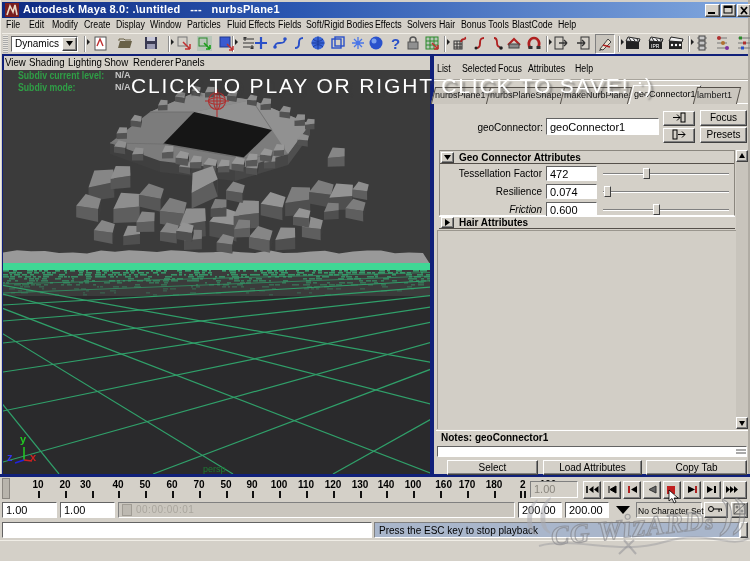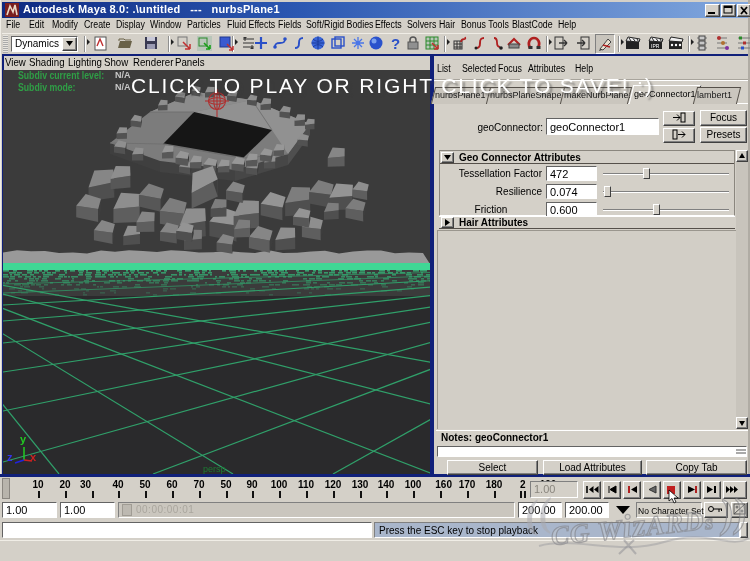--- a/index.html
+++ b/index.html
@@ -1044,21 +1044,21 @@
     </svg></div>
 <div class="abs" style="left:459px;top:152px;font-size:10px;font-weight:bold;">Geo Connector Attributes</div>
 <div class="abs" style="left:440px;top:168px;width:102px;text-align:right;font-size:10px;">Tessellation Factor</div>
 <div class="abs field" style="left:546px;top:166px;width:51px;height:15px;padding:1px 3px;">472</div>
 <div class="abs" style="left:603px;top:173px;width:126px;height:2px;border-top:1px solid #808080;border-bottom:1px solid #fff;"></div>
 <div class="abs raised" style="left:643px;top:168px;width:7px;height:11px;background:#d4d0c8;"></div>
 <div class="abs" style="left:440px;top:186px;width:102px;text-align:right;font-size:10px;">Resilience</div>
 <div class="abs field" style="left:546px;top:184px;width:51px;height:15px;padding:1px 3px;">0.074</div>
 <div class="abs" style="left:603px;top:191px;width:126px;height:2px;border-top:1px solid #808080;border-bottom:1px solid #fff;"></div>
 <div class="abs raised" style="left:604px;top:186px;width:7px;height:11px;background:#d4d0c8;"></div>
-<div class="abs" style="left:440px;top:204px;width:102px;text-align:center;font-size:10px;">Friction</div>
+<div class="abs" style="left:440px;top:204px;width:102px;text-align:right;font-size:10px;font-style:italic;">Friction</div>
 <div class="abs field" style="left:546px;top:202px;width:51px;height:15px;padding:1px 3px;">0.600</div>
 <div class="abs" style="left:603px;top:209px;width:126px;height:2px;border-top:1px solid #808080;border-bottom:1px solid #fff;"></div>
 <div class="abs raised" style="left:653px;top:204px;width:7px;height:11px;background:#d4d0c8;"></div>
 <div class="abs" style="left:439px;top:216px;width:296px;height:13px;border-bottom:1px solid #55504a;border-top:1px solid #fff;background:#d4d0c8;"></div>
 <div class="abs btn" style="left:441px;top:217px;width:13px;height:11px;"><svg width="11" height="9">
       <path d="M3 1 L8 4.5 L3 8 Z" fill="#000"></path>
     </svg></div>
 <div class="abs" style="left:459px;top:217px;font-size:10px;font-weight:bold;">Hair Attributes</div>
 <div class="abs" style="left:437px;top:230px;width:299px;height:199px;border-left:1px solid #9a968e;border-top:1px solid #9a968e;background:#d2cec6;"></div>
 <div class="abs" style="left:736px;top:150px;width:12px;height:279px;background:#c8c4bc;"></div>

